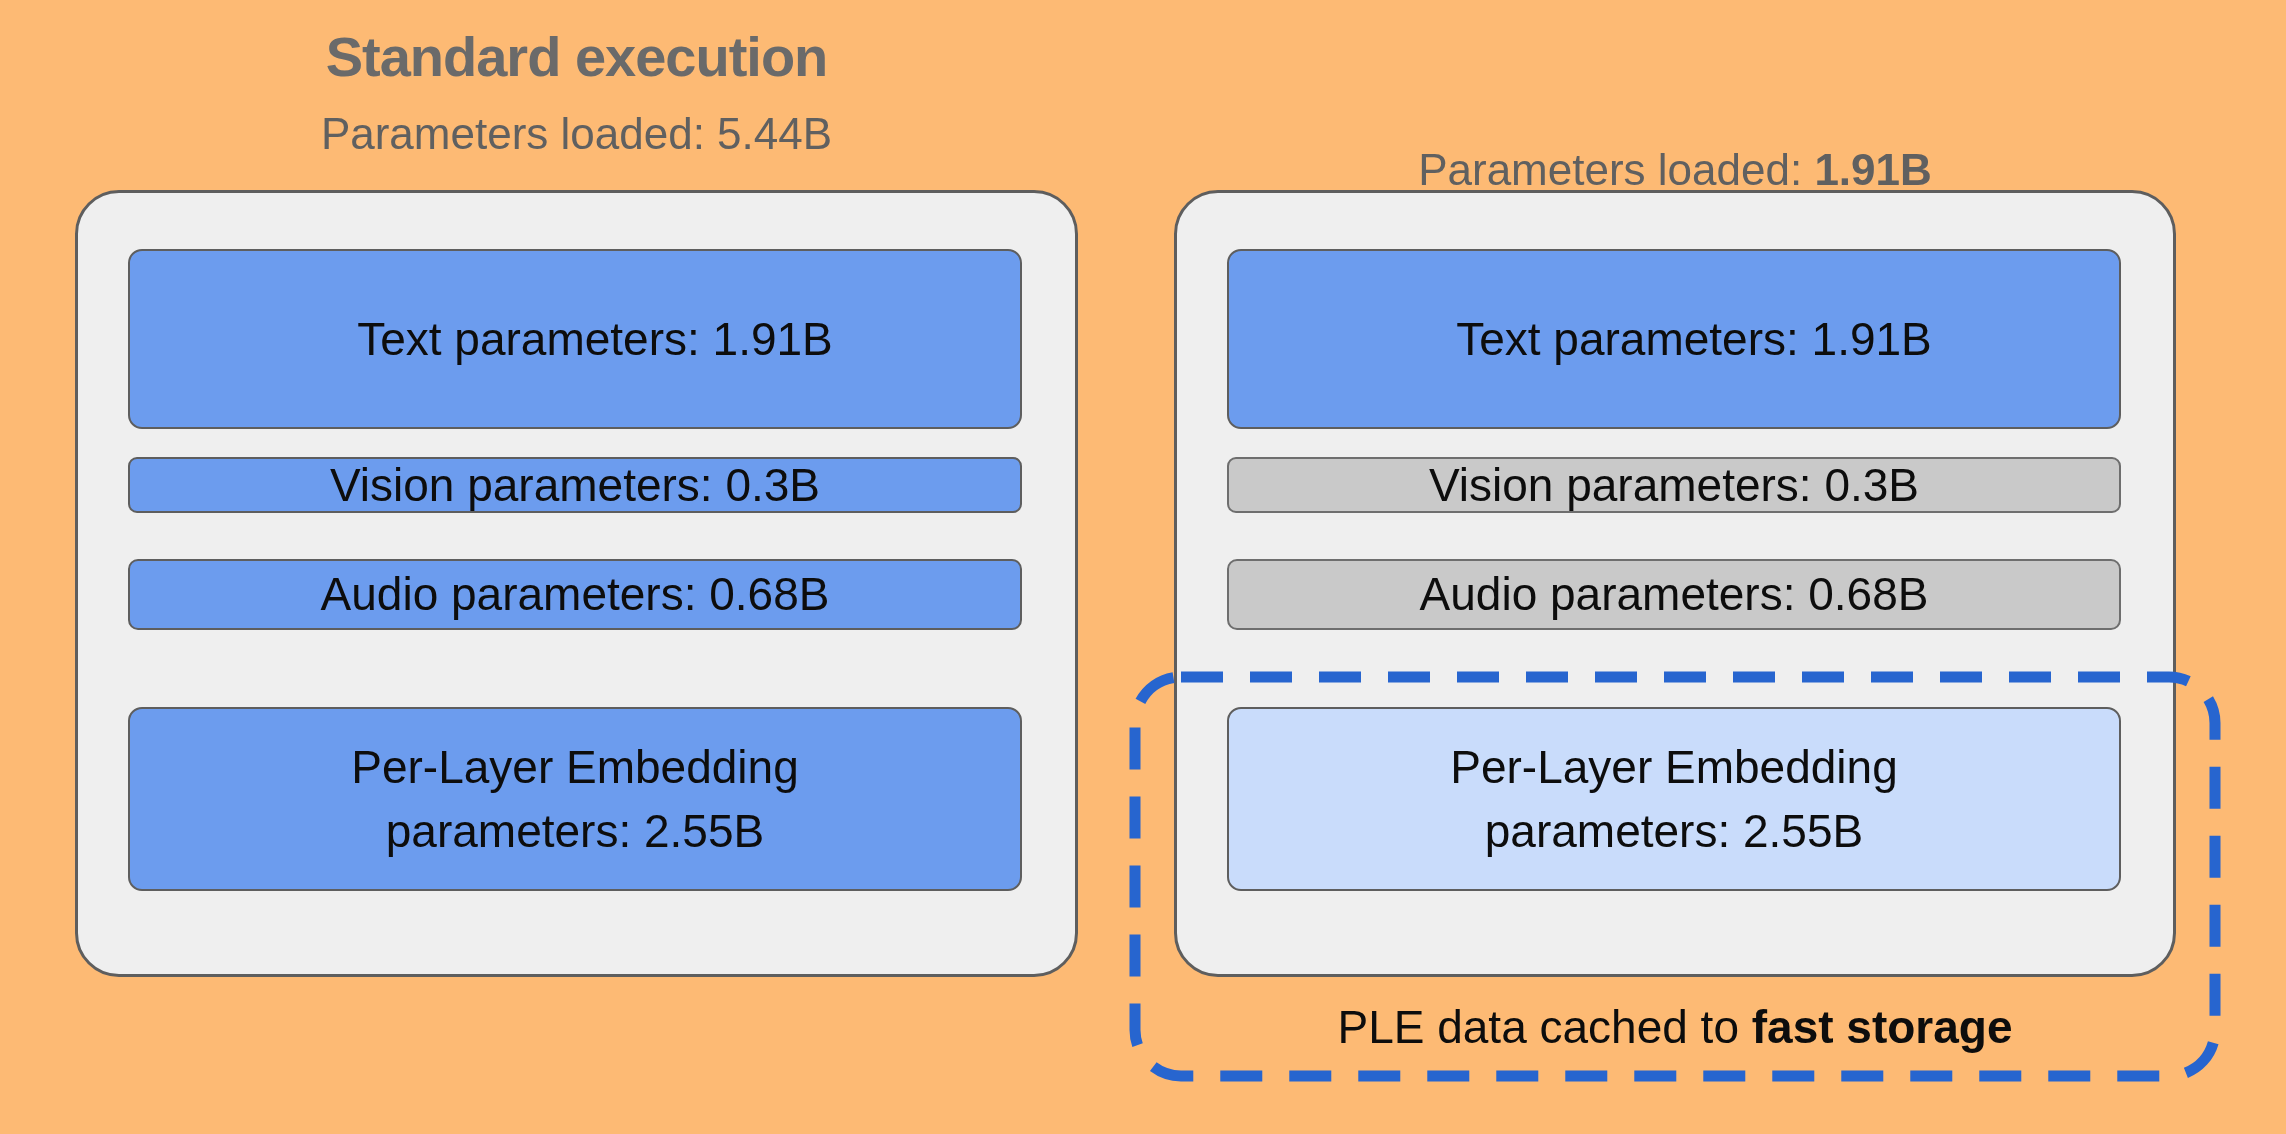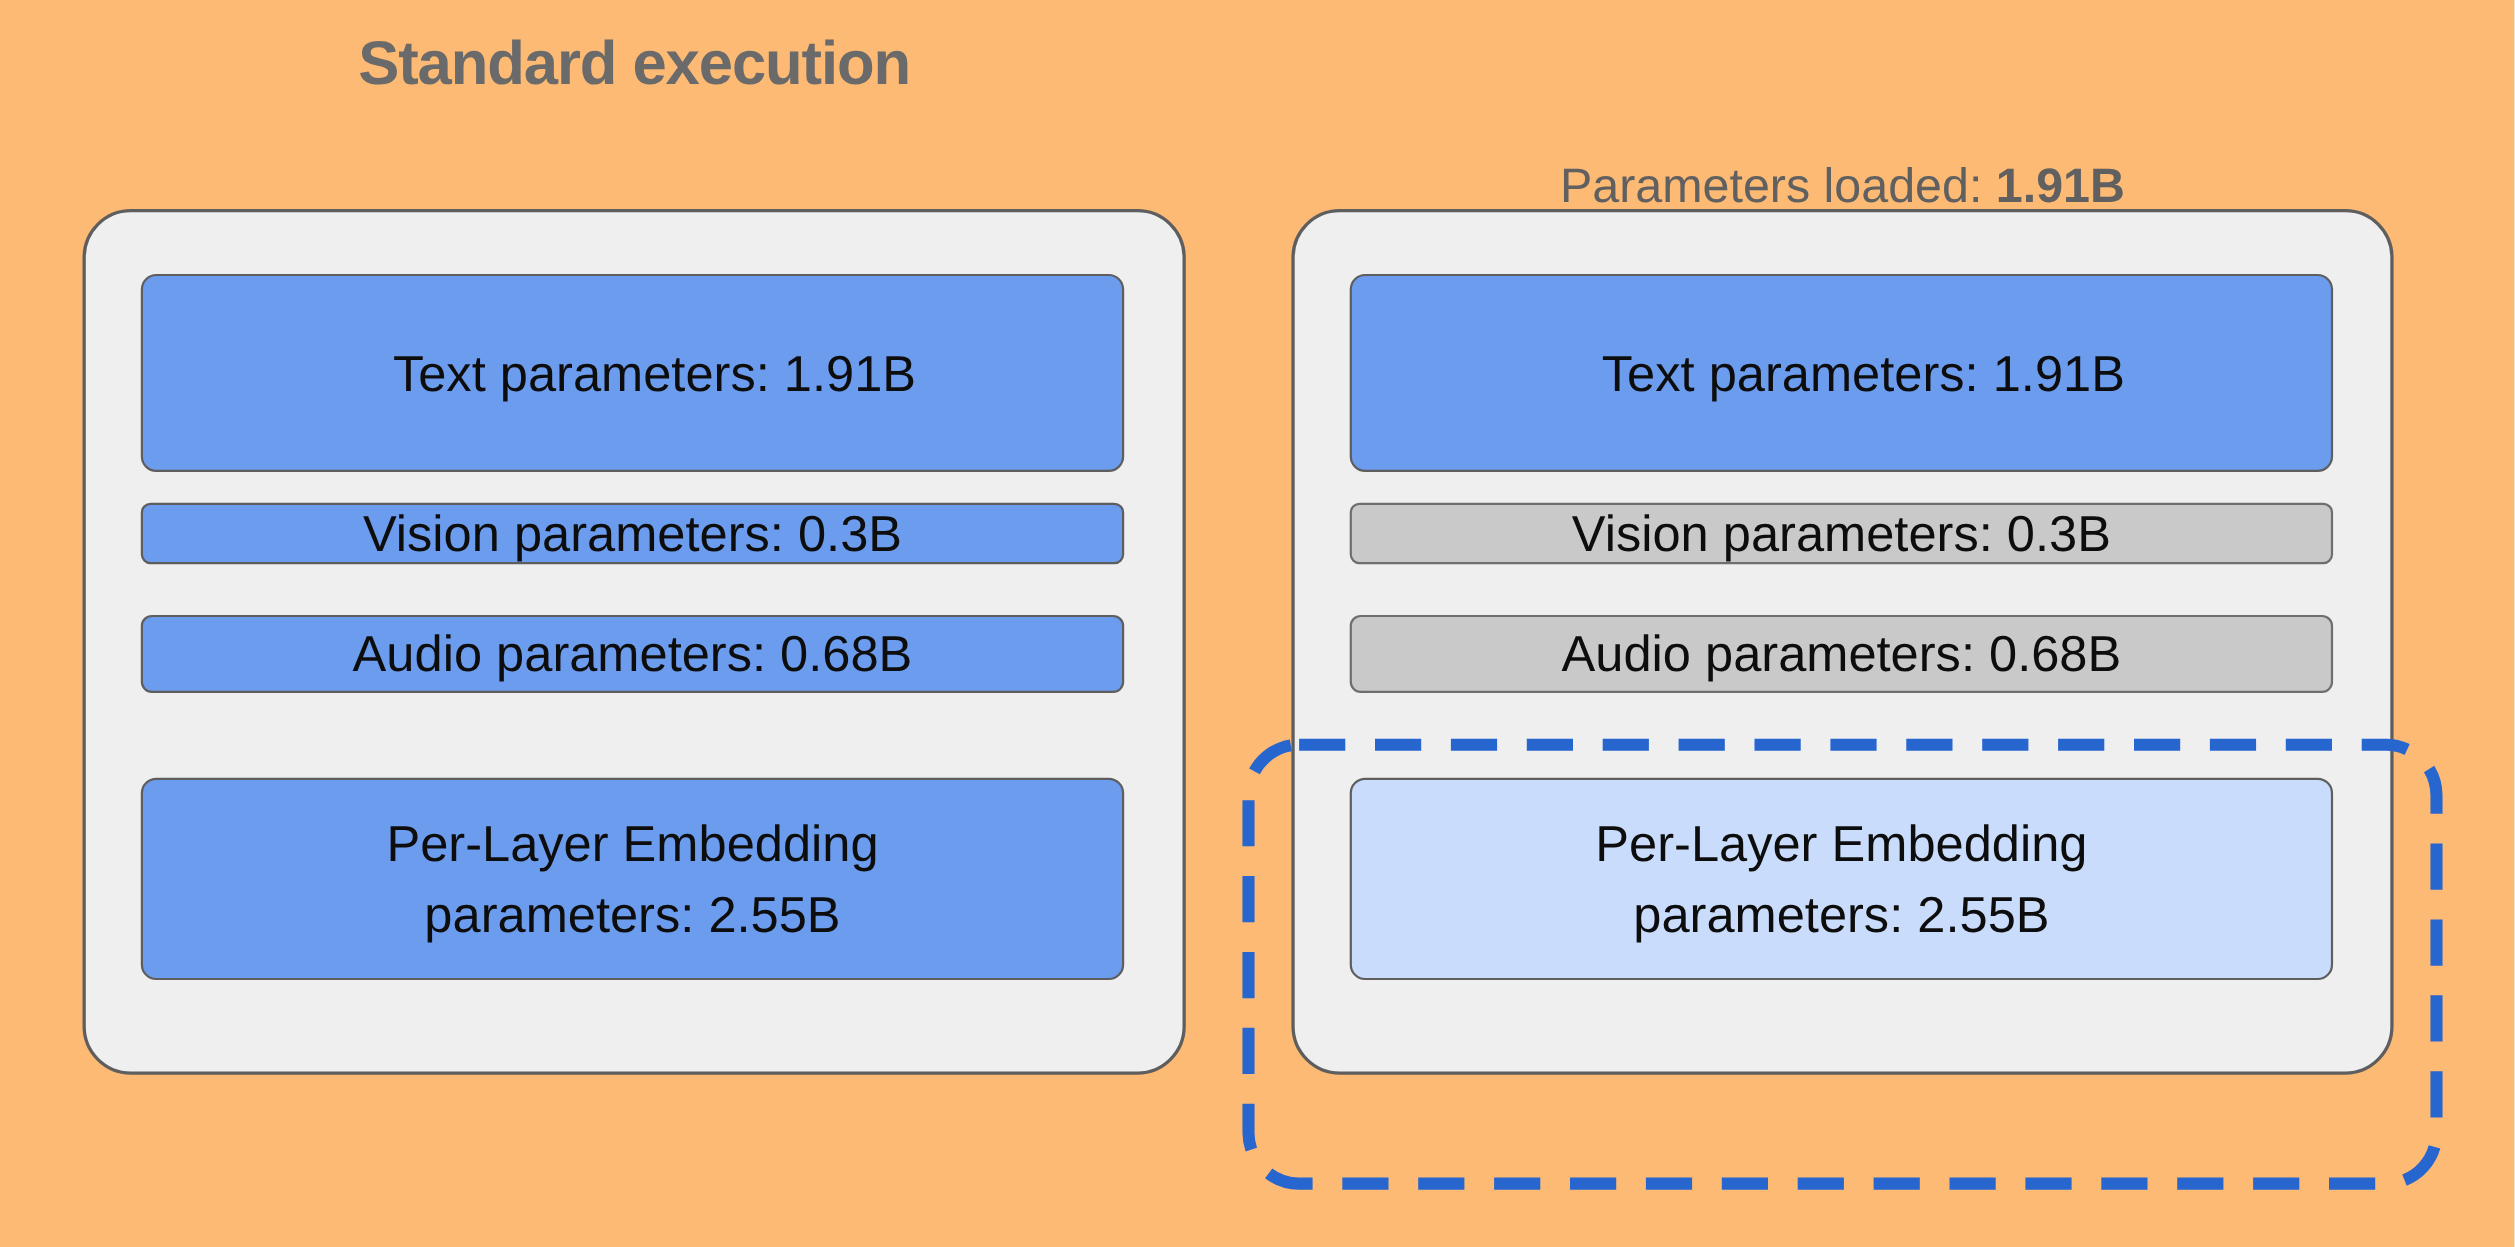--- a/index.html
+++ b/index.html
@@ -111,20 +111,21 @@
   }
   .cache-caption b { font-weight: 700; }
 </style>
 </head>
 <body>
 
 <div class="canvas">
 
   <div class="panel-title left">Standard execution</div>
 
+  <div class="panel-subtitle left">Parameters loaded: 5.44B</div>
 
   <div class="model-container left">
     <div class="pbox b1 state-loaded">Text parameters: 1.91B</div>
     <div class="pbox b2 state-loaded">Vision parameters: 0.3B</div>
     <div class="pbox b3 state-loaded">Audio parameters: 0.68B</div>
     <div class="pbox b4 state-loaded">Per-Layer Embedding
 parameters: 2.55B</div>
   </div>
 
 
@@ -135,14 +136,15 @@
     <div class="pbox b2 state-skipped">Vision parameters: 0.3B</div>
     <div class="pbox b3 state-skipped">Audio parameters: 0.68B</div>
     <div class="pbox b4 state-cached">Per-Layer Embedding
 parameters: 2.55B</div>
   </div>
 
   <svg class="dash-overlay" width="2286" height="1134" viewBox="0 0 2286 1134">
     <rect x="1135" y="677" width="1080" height="399" rx="46" ry="46" stroke-dasharray="42 27" stroke-linecap="butt"></rect>
   </svg>
 
+  <div class="cache-caption"><span>PLE data cached to </span><b>fast storage</b></div>
 
 </div>
 
 </body></html>

